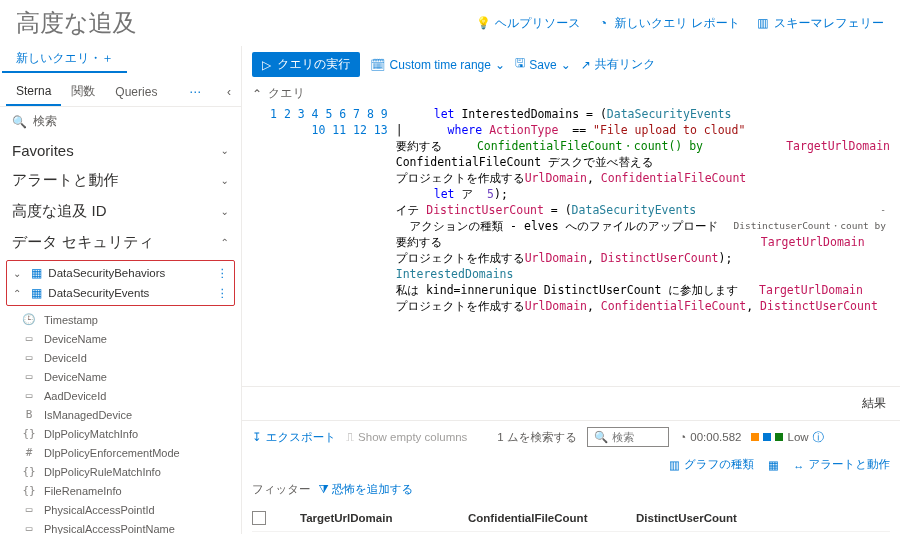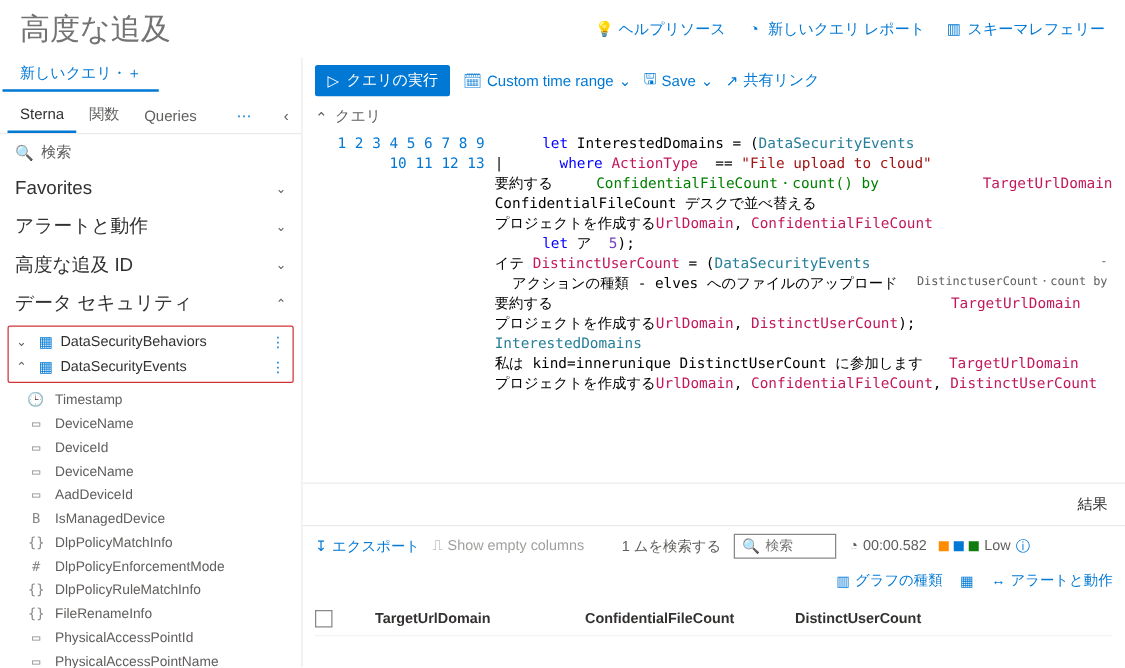--- a/index.html
+++ b/index.html
@@ -290,20 +290,27 @@
         <div class="link">
           <span>▦</span>
         </div>
         <div class="link">
           <span>↔</span>
           <span>アラートと動作</span>
         </div>
       </div>
     </div>
 
+    <div class="filter-row">
+      <span>フィッター</span>
+      <span class="fl">
+        <span>⧩</span>
+        <span>恐怖を追加する</span>
+      </span>
+    </div>
 
     <div class="table-area">
       <div class="thead">
         <div class="cbox"></div>
         <div class="col c-exp"></div>
         <div class="col c1">TargetUrlDomain</div>
         <div class="col c2">ConfidentialFileCount</div>
         <div class="col c3">DistinctUserCount</div>
       </div>
 

